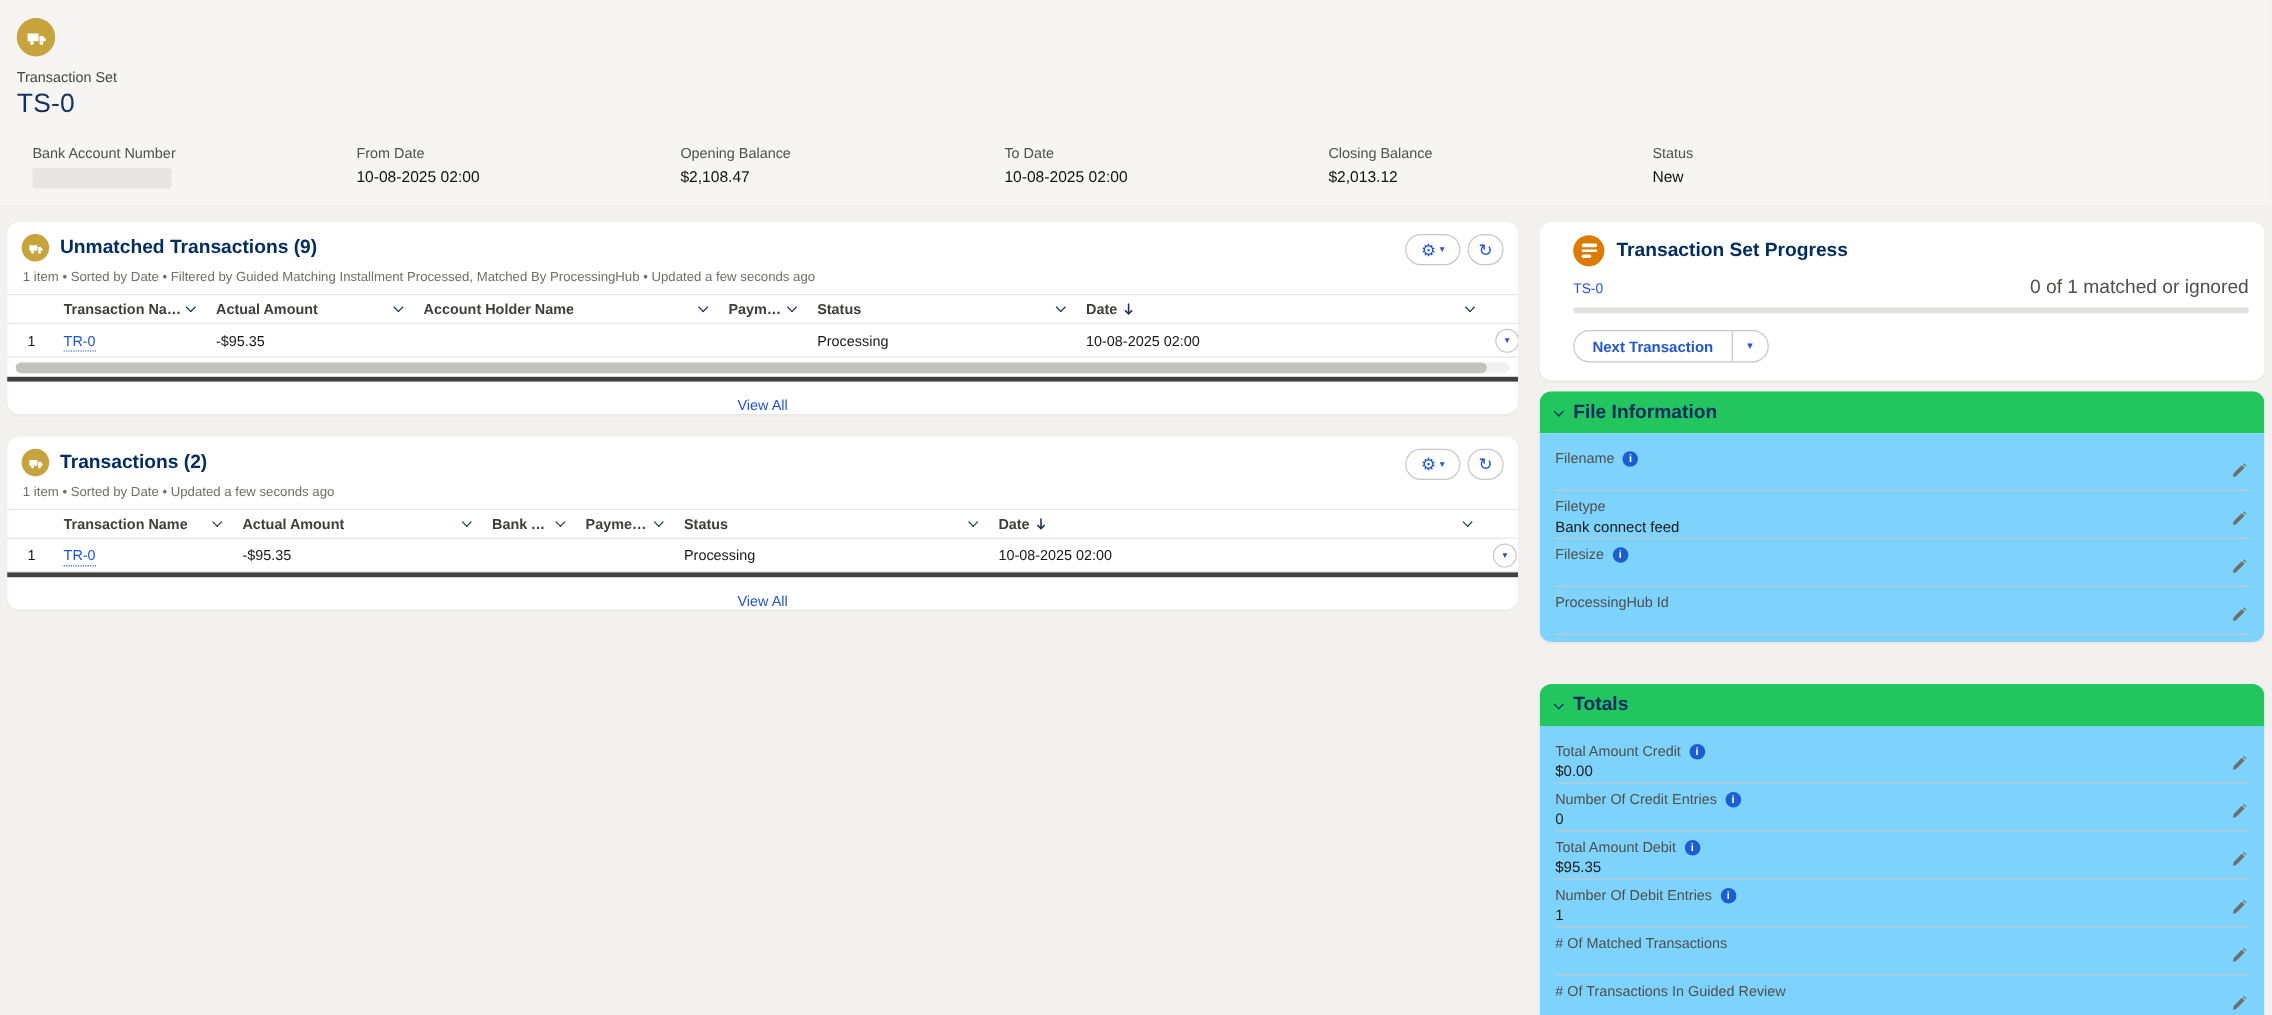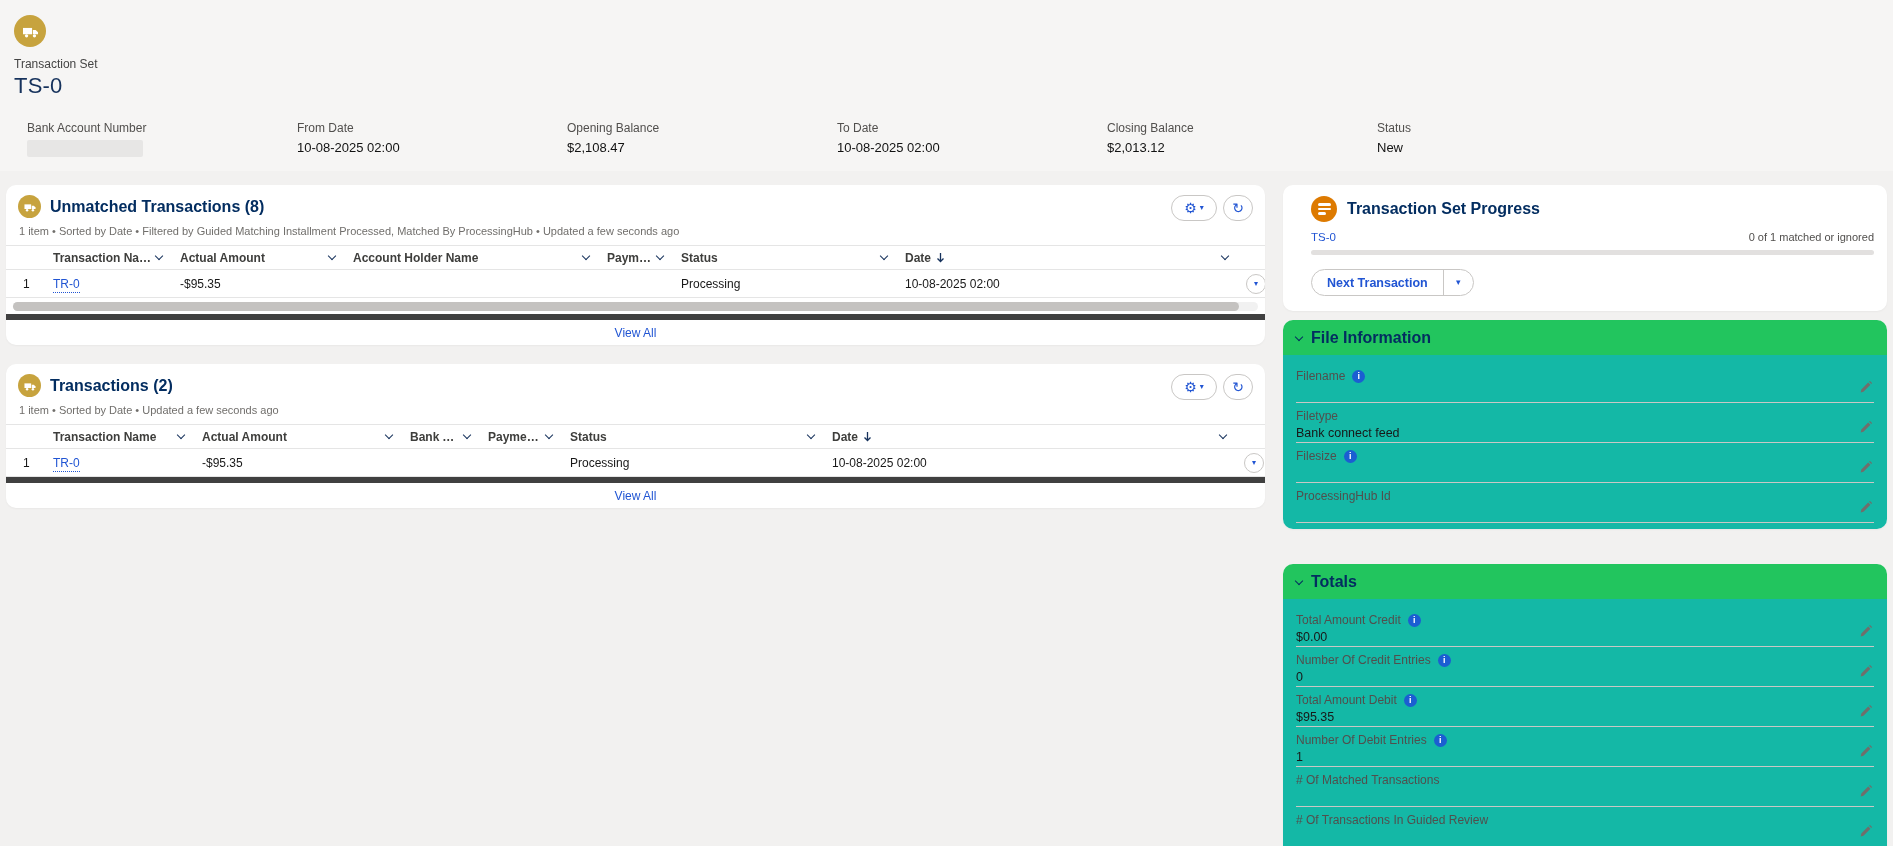--- a/index.html
+++ b/index.html
@@ -66,50 +66,50 @@
                  border-bottom:1px solid #e5e5e5; white-space:nowrap; overflow:hidden; }
   td.rownum { padding-left:17px; color:#181818; }
   a.cell-link { color:#2155d3; text-decoration:none; border-bottom:1px dotted #2155d3; padding-bottom:1px; }
   .row-action { width:20px; height:20px; border:1px solid #c9c7c5; border-radius:50%;
                 display:flex; align-items:center; justify-content:center; background:#fff; cursor:pointer; }
   .row-action .tri { font-size:8px; color:#2155d3; line-height:1; }
   .scrollbar-wrap { padding:4px 7px 3px 7px; }
   .scrollbar-track { height:9px; border-radius:5px; background:#f1f1f1; position:relative; }
   .scrollbar-thumb { position:absolute; left:0; top:0; height:9px; width:98.5%;
                      background:#c4c2c0; border-radius:5px; cursor:grab; }
-  .view-all-row { border-top:6px solid #404040; height:31px; display:flex; align-items:center; justify-content:center; }
+  .view-all-row { border-top:4px solid #404040; height:31px; display:flex; align-items:flex-end; justify-content:center; }
   .view-all-row a { font-size:12px; color:#2155d3; text-decoration:none; }
 
   
   .prog-card { padding:11px 13px 15px 28px; }
   .prog-head { display:flex; align-items:center; gap:10px; }
   .prog-icon { width:26px; height:26px; border-radius:50%; background:#dd7a01;
                display:flex; flex-direction:column; align-items:center; justify-content:center; gap:2px; flex:0 0 auto; }
   .prog-icon i { display:block; height:2.5px; border-radius:2px; background:#fff; }
   .prog-icon i:nth-child(1){ width:13px; } .prog-icon i:nth-child(2){ width:13px; } .prog-icon i:nth-child(3){ width:8px; align-self:flex-start; margin-left:6.5px; }
   .prog-title { font-size:16px; font-weight:600; color:#032d60; }
   .prog-sub { display:flex; align-items:baseline; justify-content:space-between; margin-top:9px; }
   .prog-sub a { font-size:11.5px; color:#2155d3; text-decoration:none; }
-  .prog-status { font-size:11px; color:#514f4d; }
+  .prog-status { font-size:16px; color:#514f4d; }
   .prog-track { margin-top:7px; height:5px; border-radius:3px; background:#e2e0df; position:relative; overflow:hidden; }
   .prog-fill { position:absolute; left:0; top:0; bottom:0; background:#2155d3; }
   .split-btn { margin-top:14px; display:inline-flex; height:27px; border:1px solid #c9c7c5;
                border-radius:14px; overflow:hidden; background:#fff; }
   .split-main { padding:0 15px; display:flex; align-items:center; font-size:12.5px; font-weight:700;
                 color:#2155d3; cursor:pointer; border-right:1px solid #c9c7c5; }
   .split-caret { width:29px; display:flex; align-items:center; justify-content:center; cursor:pointer; }
   .split-caret span { font-size:9px; color:#2155d3; line-height:1; }
 
   
   .sec-card { border-radius:10px; overflow:hidden; }
   .sec-head { background:#22c55e; height:35px; display:flex; align-items:center; gap:9px;
               padding:0 13px; cursor:pointer; }
   .sec-head .chev { margin-top:-2px; border-color:#032d60; }
   .sec-title { font-size:16px; font-weight:600; color:#032d60; }
-  .sec-body { padding:8px 13px 6px 13px; background:#14b8a6; }
+  .sec-body { padding:8px 13px 6px 13px; background:#7dd3fc; }
   .fld { position:relative; border-bottom:1px solid #c9c7c5; padding:6px 26px 2px 0; min-height:32px; }
   .fld-label { font-size:12px; color:#514f4d; display:flex; align-items:center; gap:7px; }
   .fld-value { font-size:12.5px; color:#181818; margin-top:3px; min-height:14px; }
   .info-dot { width:13px; height:13px; border-radius:50%; background:#1b5ed2; color:#fff;
               font-size:9px; font-weight:700; font-style:normal;
               display:inline-flex; align-items:center; justify-content:center; cursor:pointer; }
   .pencil { position:absolute; right:2px; bottom:4px; cursor:pointer; }
   .pencil svg { width:13px; height:13px; }
   .gap-sm { height:9px; } .gap-lg { height:35px; }
 </style>
@@ -167,21 +167,21 @@
       <div class="rl-head">
         <div class="rl-head-left">
           <div class="rl-icon">
             <svg viewBox="0 0 24 24">
               <path fill="#fff" d="M2.5 7.5h11.5v8H2.5z"></path>
               <path fill="#fff" d="M15 10h3.5l3 3v2.5H15z"></path>
               <circle cx="7" cy="17.5" r="2.1" fill="#fff"></circle>
               <circle cx="17" cy="17.5" r="2.1" fill="#fff"></circle>
             </svg>
           </div>
-          <div class="rl-title">Unmatched Transactions (8)</div>
+          <div class="rl-title">Unmatched Transactions (9)</div>
         </div>
         <div class="rl-actions">
           <div class="pill-btn gear">
             <span class="glyph-blue">⚙</span>
             <span class="caret-sm">▾</span>
           </div>
           <div class="pill-btn round">
             <span class="glyph-blue">↻</span>
           </div>
         </div>

